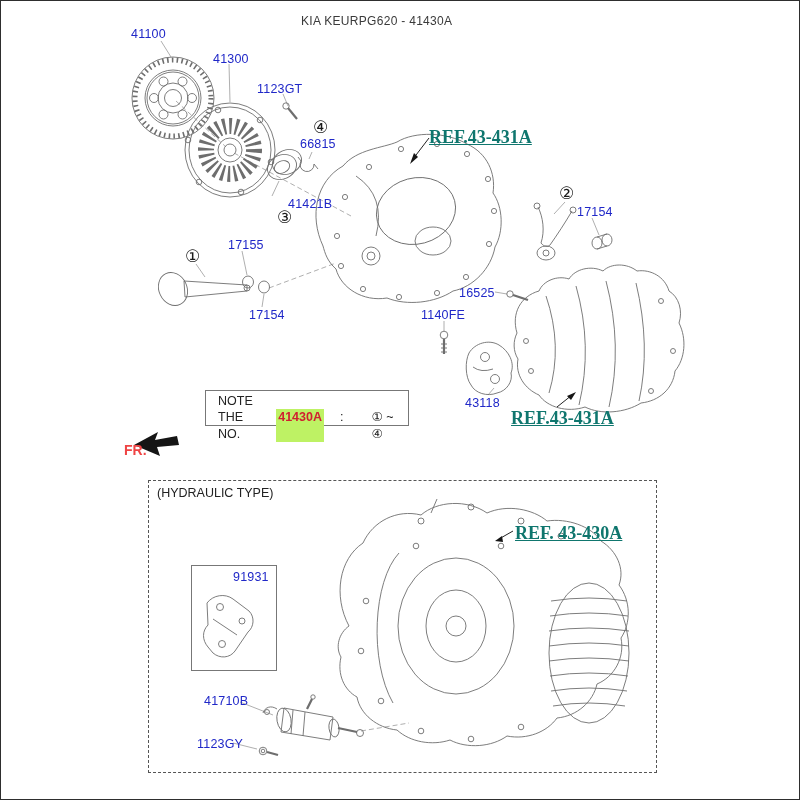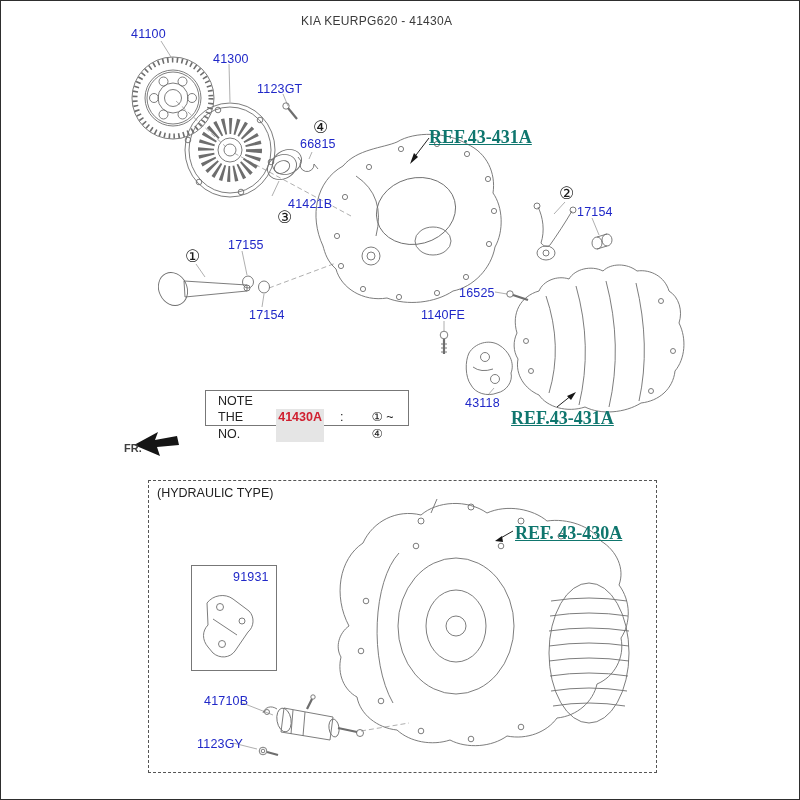--- a/index.html
+++ b/index.html
@@ -6,29 +6,29 @@
   .page{
     position:relative;width:800px;height:800px;background:#ffffff;
     border:1px solid #2e2e2e;box-sizing:border-box;overflow:hidden;
     font-family:"Liberation Sans","DejaVu Sans",sans-serif;
   }
   .abs{position:absolute;white-space:nowrap;}
   .title{font-size:12px;color:#3a3a3a;letter-spacing:0.3px;margin-left:7px;}
   .lbl{font-size:12.5px;color:#2028c8;letter-spacing:0.2px;cursor:pointer;}
   .ref{font-size:18px;font-weight:bold;color:#0f766e;text-decoration:underline;cursor:pointer;font-family:Liberation Serif, serif;}
   .callout{font-size:17px;color:#1a1a1a;line-height:1;}
-  .fr{font-size:11px;font-weight:bold;color:#404040;}
+  .fr{font-size:14px;font-weight:bold;color:#ef4444;}
   .hyd-title{font-size:12.5px;color:#222;}
   .note-box{
     position:absolute;left:204px;top:389px;width:204px;height:36px;
     border:1px solid #777;box-sizing:border-box;padding:2px 6px 2px 12px;
     font-size:12.5px;color:#222;line-height:1.3;background:#fff;
   }
   .note-line2{display:flex;gap:16px;}
-  .note-hl{background:#e5e5e5;color:#d02030;padding:0 2px;font-weight:bold;}
+  .note-hl{background:#bef264;color:#d02030;padding:0 2px;font-weight:bold;}
   .dashed-box{
     position:absolute;left:147px;top:479px;width:509px;height:293px;
     border:1.5px dashed #555;box-sizing:border-box;background:transparent;
   }
   .small-box{
     position:absolute;left:190px;top:564px;width:86px;height:106px;
     border:1px solid #777;box-sizing:border-box;background:transparent;
   }
   #art{position:absolute;left:0;top:0;}
   #art *{fill:none;stroke:#6e6e6e;stroke-width:0.9;}

